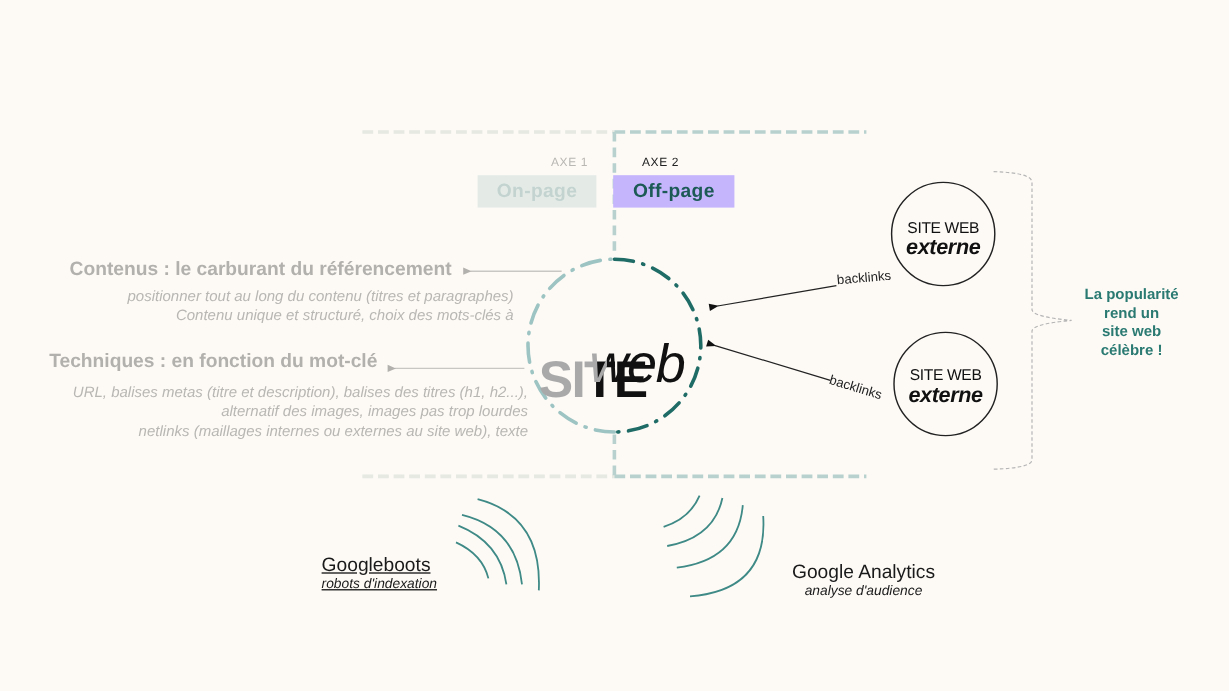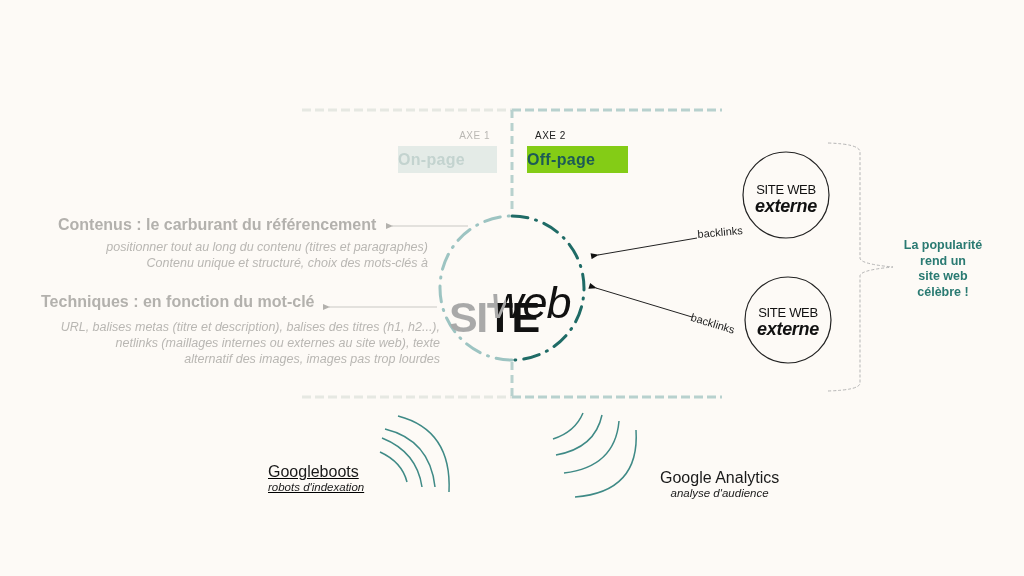--- a/index.html
+++ b/index.html
@@ -2,23 +2,23 @@
 <html><head>
 <meta charset="utf-8">
 <style>
   html,body{margin:0;padding:0;}
   body{width:1024px;height:576px;background:#fdfaf6;position:relative;overflow:hidden;font-family:"Liberation Sans",sans-serif;}
   .abs{position:absolute;}
   svg.overlay{position:absolute;left:0;top:0;width:1024px;height:576px;}
   .axe-label{font-size:10px;letter-spacing:0.5px;white-space:nowrap;}
   .axe1{right:534px;top:130px;color:#b9b7b3;}
   .axe2{left:535px;top:130px;color:#222;}
-  .tab{height:27px;line-height:27px;font-size:16px;font-weight:bold;letter-spacing:0.3px;}
+  .tab{height:27px;line-height:27px;text-align:center;font-size:16px;font-weight:bold;letter-spacing:0.3px;}
   .onpage{left:398px;top:146px;width:99px;background:#e4ebe7;color:#c3d3cf;}
-  .offpage{left:527px;top:146px;width:101px;background:#84cc16;color:#1c5a56;}
+  .offpage{left:511px;top:146px;width:101px;background:#c4b5fd;color:#1c5a56;}
   .lh{font-size:16px;font-weight:bold;color:#b3b1ad;white-space:nowrap;}
   .ld{font-size:12.5px;font-style:italic;color:#b9b7b3;text-align:right;line-height:16px;white-space:nowrap;}
   .logo{font-weight:bold;font-size:43px;letter-spacing:-1.5px;white-space:nowrap;
         background:linear-gradient(90deg,#a9a9a9 0,#a9a9a9 48px,#111 48px,#111 100%);
         -webkit-background-clip:text;background-clip:text;color:transparent;line-height:1;}
   .logo-site{left:449px;top:255px;margin-top:41px;}
   .logo-web{left:491px;top:280px;font-weight:normal;font-style:italic;font-size:45px;letter-spacing:-1px;
         background:linear-gradient(90deg,#a9a9a9 0,#a9a9a9 15px,#111 15px,#111 100%);
         -webkit-background-clip:text;background-clip:text;}
   .ext{width:86px;text-align:center;color:#111;}
@@ -95,22 +95,22 @@
 
 <div class="abs lh" style="left:58px;top:216px;">Contenus : le carburant du référencement</div>
 <div class="abs ld" style="right:596px;top:239px;">
   <div>positionner tout au long du contenu (titres et paragraphes)</div>
   <div>Contenu unique et structuré, choix des mots-clés à</div>
 </div>
 
 <div class="abs lh" style="left:41px;top:293px;">Techniques : en fonction du mot-clé</div>
 <div class="abs ld" style="right:584px;top:319px;">
   <div>URL, balises metas (titre et description), balises des titres (h1, h2...),</div>
+  <div>alternatif des images, images pas trop lourdes</div>
   <div>netlinks (maillages internes ou externes au site web), texte</div>
-  <div>alternatif des images, images pas trop lourdes</div>
 </div>
 
 <div class="abs logo logo-site">SITE</div>
 <div class="abs logo logo-web">web</div>
 
 <div class="abs ext ext1">
   <span class="l1">SITE WEB</span>
   <span class="l2">externe</span>
 </div>
 <div class="abs ext ext2">

